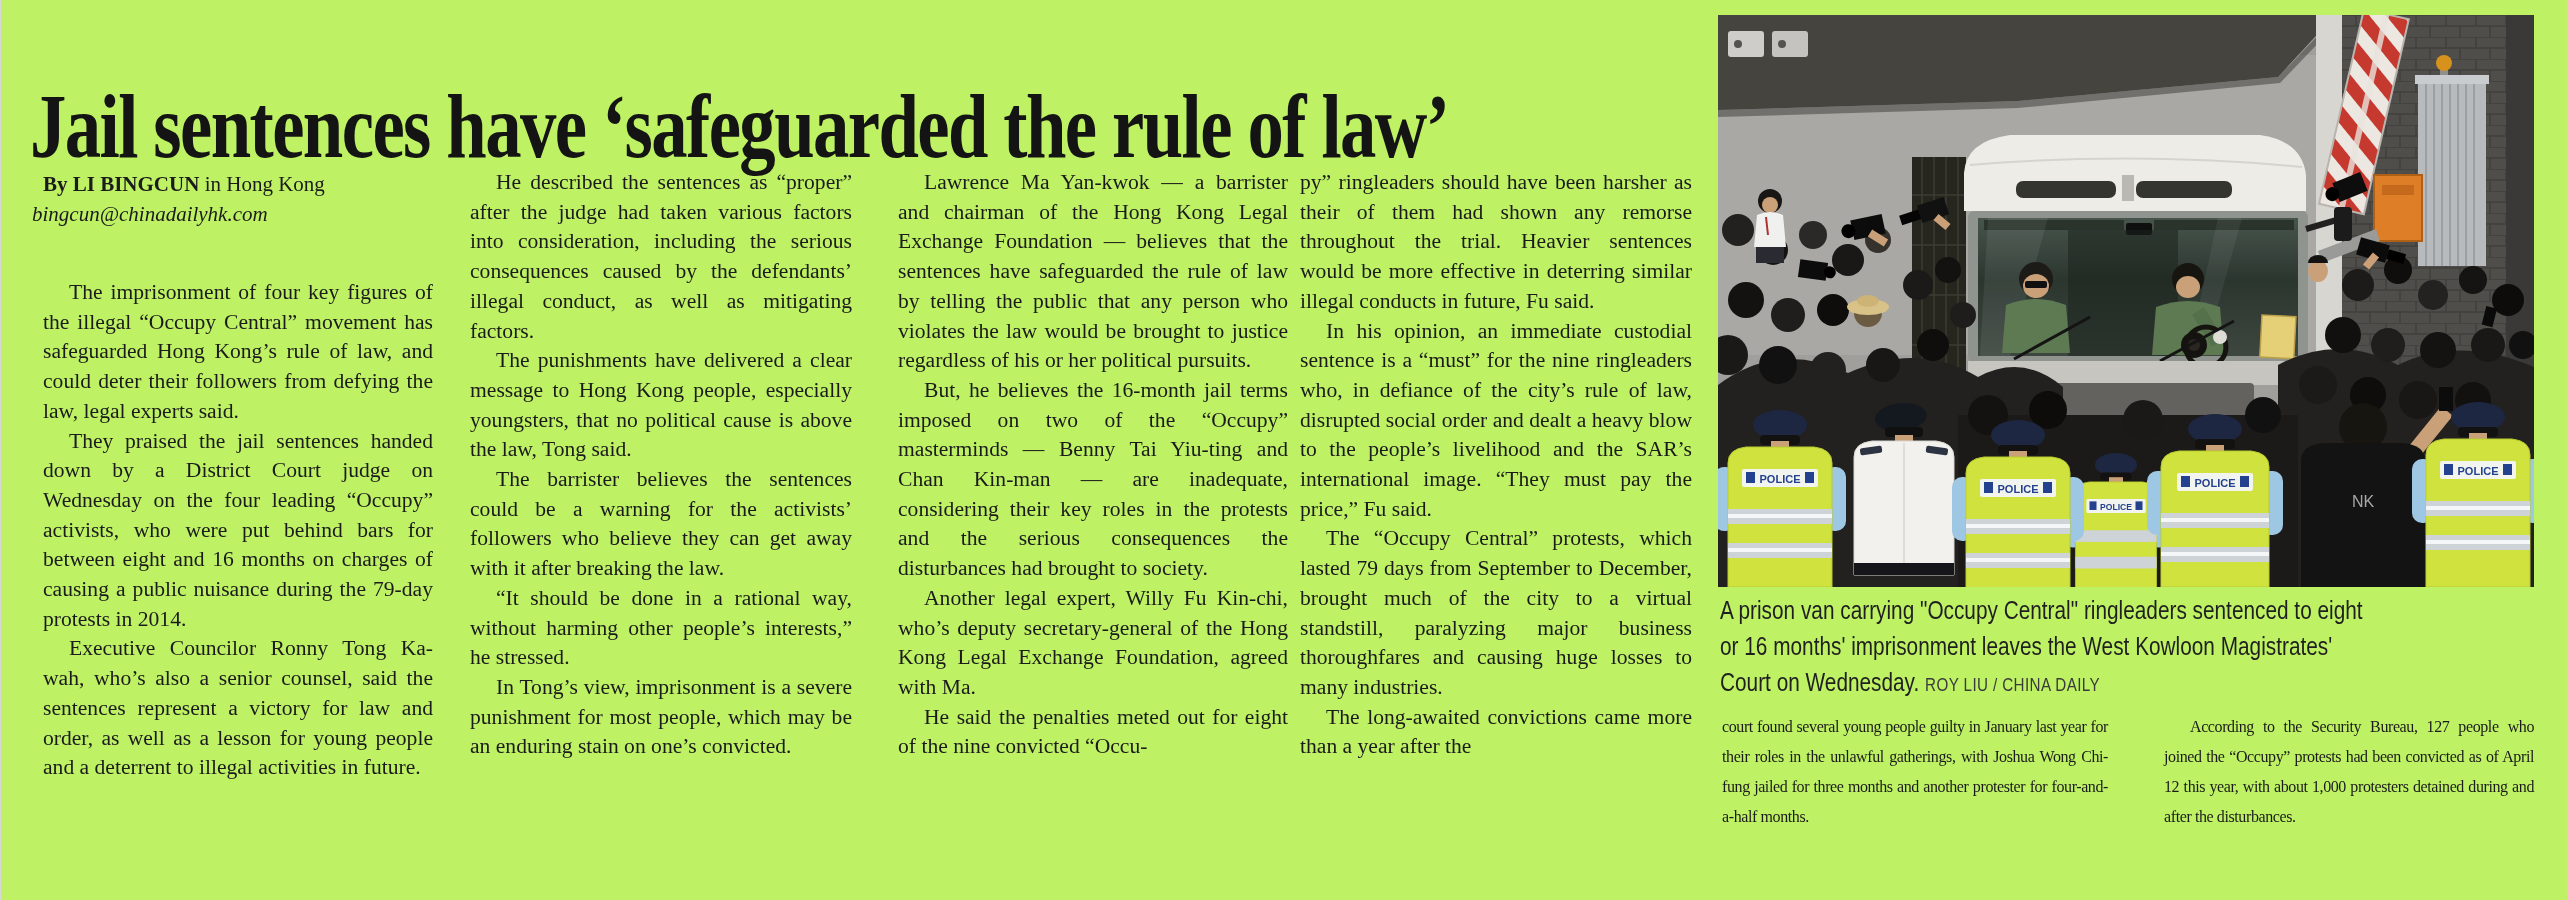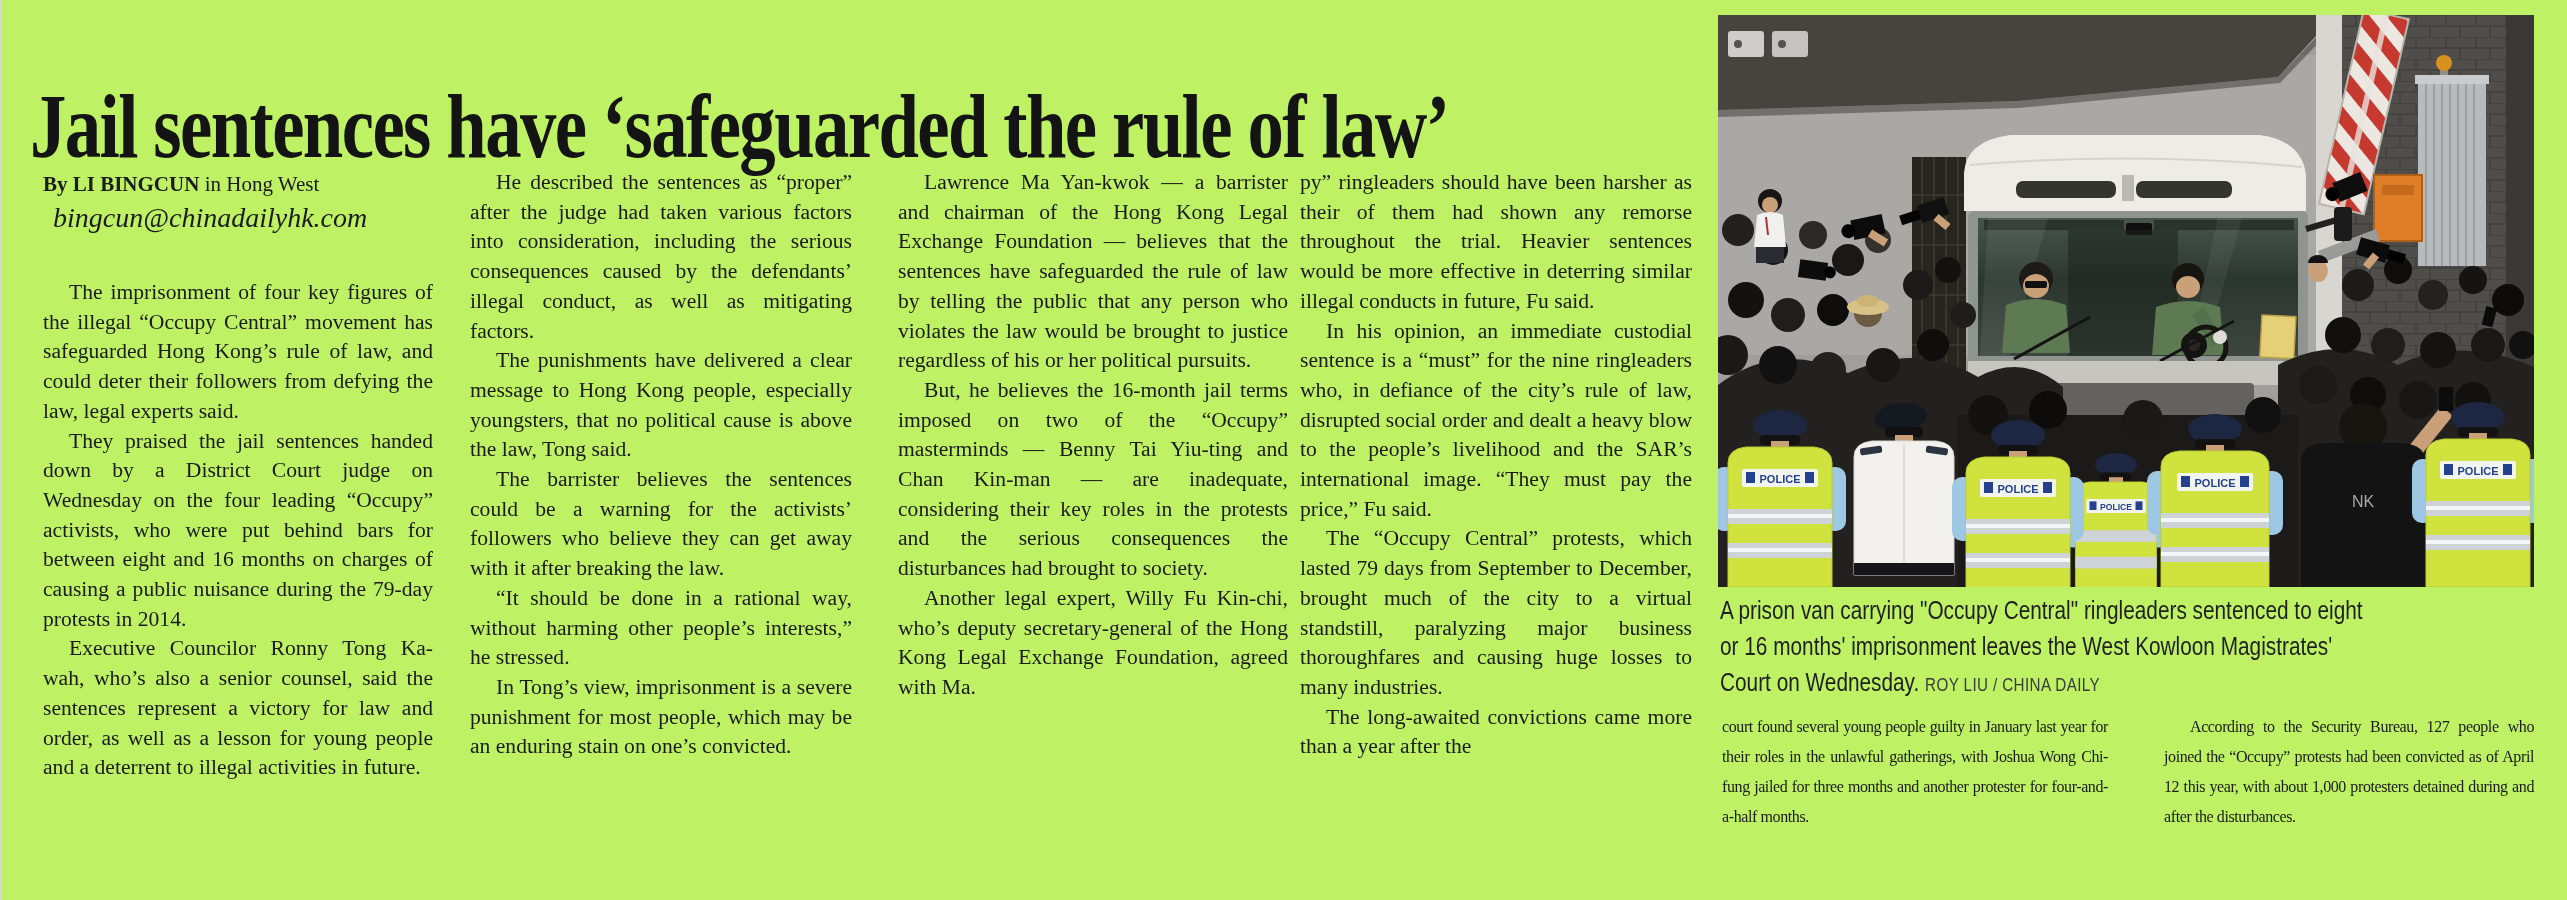--- a/index.html
+++ b/index.html
@@ -4,21 +4,21 @@
 <style>
   html,body{margin:0;padding:0;background:#fff;}
   .page{position:relative;width:2567px;height:900px;background:#bef264;overflow:hidden;
         font-family:"Liberation Serif", serif;color:#1b1b1b;}
   .edge-rule{position:absolute;left:0;top:0;width:1px;height:900px;background:#d8d8d8;}
   .headline{position:absolute;left:30px;top:10px;font-size:92px;line-height:1.18;font-weight:bold;
             white-space:nowrap;letter-spacing:-2px;color:#141414;
             transform:scaleX(0.79);transform-origin:left top;}
   .byline{position:absolute;left:43px;top:172px;font-size:21px;}
   .byline .author{font-weight:bold;}
-  .email{position:absolute;left:53px;top:202px;font-size:28px;font-style:italic;}
+  .email{position:absolute;left:32px;top:202px;font-size:21px;font-style:italic;}
   .bodycol{position:absolute;top:168px;font-size:21.6px;line-height:29.7px;text-align:justify;font-family:Liberation Serif, serif;}
   .bodycol p{margin:0;text-indent:26px;}
   .bodycol p.cont{text-indent:0;}
   .col1{left:43px;top:278px;width:390px;height:618px;}
   .col2{left:470px;width:382px;height:730px;}
   .col3{left:898px;width:390px;height:730px;}
   .col4{left:1300px;width:392px;height:730px;}
   .col5,.col6{top:712px;height:186px;letter-spacing:-0.4px;font-size:16px;line-height:30px;}
   .col5{left:1722px;width:386px;}
   .col6{left:2164px;width:370px;}
@@ -31,21 +31,21 @@
 </style>
 </head>
 <body>
 
 <div class="page">
   <div class="edge-rule"></div>
 
   <h1 class="headline">Jail sentences have ‘safeguarded the rule of law’</h1>
 
   <div class="byline">
-    <span class="author">By LI BINGCUN</span><span> in Hong West</span>
+    <span class="author">By LI BINGCUN</span><span> in Hong Kong</span>
   </div>
   <div class="email">bingcun@chinadailyhk.com</div>
 
   <div class="bodycol col1">
     <p>The imprisonment of four key figures of the illegal “Occupy Central” movement has safeguarded Hong Kong’s rule of law, and could deter their followers from defying the law, legal experts said.</p>
     <p>They praised the jail sentences handed down by a District Court judge on Wednesday on the four leading “Occupy” activists, who were put behind bars for between eight and 16 months on charges of causing a public nuisance during the 79-day protests in 2014.</p>
     <p>Executive Councilor Ronny Tong Ka-wah, who’s also a senior counsel, said the sentences represent a victory for law and order, as well as a lesson for young people and a deterrent to illegal activities in future.</p>
   </div>
 
   <div class="bodycol col2">
@@ -53,20 +53,21 @@
     <p>The punishments have delivered a clear message to Hong Kong people, especially youngsters, that no political cause is above the law, Tong said.</p>
     <p>The barrister believes the sentences could be a warning for the activists’ followers who believe they can get away with it after breaking the law.</p>
     <p>“It should be done in a rational way, without harming other people’s interests,” he stressed.</p>
     <p>In Tong’s view, imprisonment is a severe punishment for most people, which may be an enduring stain on one’s convicted.</p>
   </div>
 
   <div class="bodycol col3">
     <p>Lawrence Ma Yan-kwok — a barrister and chairman of the Hong Kong Legal Exchange Foundation — believes that the sentences have safeguarded the rule of law by telling the public that any person who violates the law would be brought to justice regardless of his or her political pursuits.</p>
     <p>But, he believes the 16-month jail terms imposed on two of the “Occupy” masterminds — Benny Tai Yiu-ting and Chan Kin-man — are inadequate, considering their key roles in the protests and the serious consequences the disturbances had brought to society.</p>
     <p>Another legal expert, Willy Fu Kin-chi, who’s deputy secretary-general of the Hong Kong Legal Exchange Foundation, agreed with Ma.</p>
+    <p>He said the penalties meted out for eight of the nine convicted “Occu-</p>
   </div>
 
   <div class="bodycol col4">
     <p class="cont">py” ringleaders should have been harsher as their of them had shown any remorse throughout the trial. Heavier sentences would be more effective in deterring similar illegal conducts in future, Fu said.</p>
     <p>In his opinion, an immediate custodial sentence is a “must” for the nine ringleaders who, in defiance of the city’s rule of law, disrupted social order and dealt a heavy blow to the people’s livelihood and the SAR’s international image. “They must pay the price,” Fu said.</p>
     <p>The “Occupy Central” protests, which lasted 79 days from September to December, brought much of the city to a virtual standstill, paralyzing major business thoroughfares and causing huge losses to many industries.</p>
     <p>The long-awaited convictions came more than a year after the</p>
   </div>
 
   <div class="photo">

